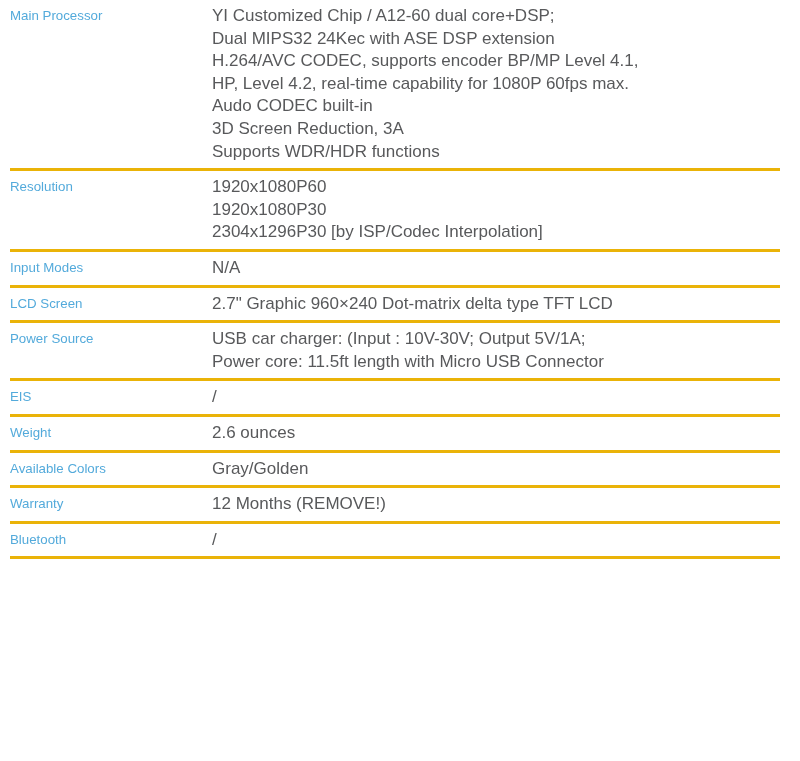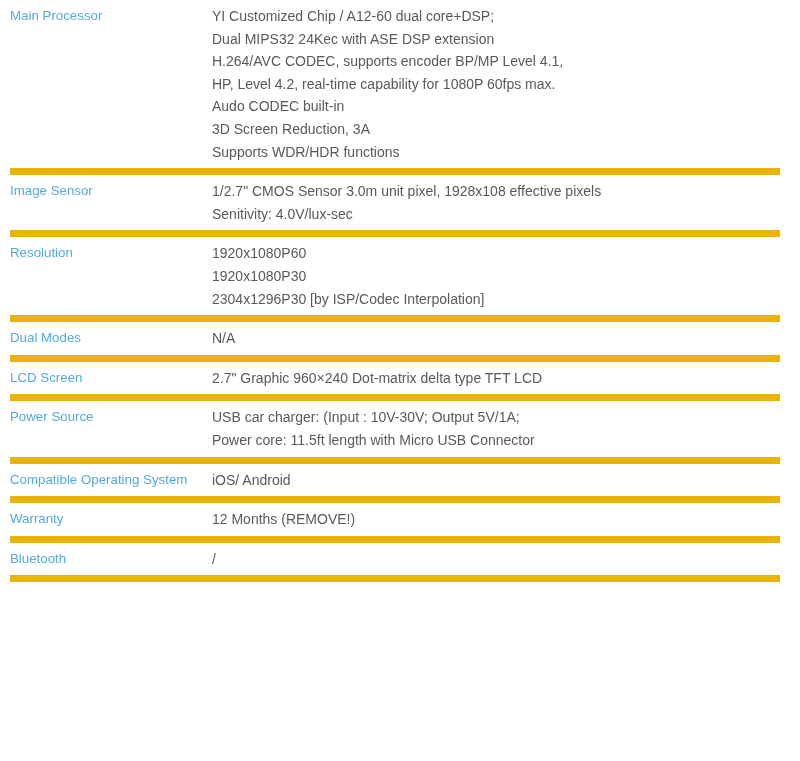--- a/index.html
+++ b/index.html
@@ -21,39 +21,39 @@
     width: 770px;
     border-collapse: collapse;
     table-layout: fixed;
   }
 
   #spec-table tr {
     vertical-align: top;
   }
 
   #spec-table td {
-    border-bottom: 7px solid #eab308;
+    border-bottom: 3px solid #eab308;
     padding: 0;
     margin-top: 20px;
   }
 
   .cell-label {
     width: 192px;
     color: #53aadb;
     font-size: 13.3px;
     line-height: 22.6px;
     padding-top: 5px !important;
     padding-bottom: 5px !important;
     padding-right: 8px !important;
     white-space: normal;
   }
 
   .cell-value {
     color: #58595b;
-    font-size: 14px;
+    font-size: 17px;
     line-height: 22.6px;
     padding-top: 5px !important;
     padding-bottom: 5px !important;
     padding-left: 2px !important;
   }
 
   .vline {
     display: block;
     white-space: nowrap;
   }
@@ -76,40 +76,31 @@
           <span class="vline">Dual MIPS32 24Kec with ASE DSP extension</span>
           <span class="vline">H.264/AVC CODEC, supports encoder BP/MP Level 4.1,</span>
           <span class="vline">HP, Level 4.2, real-time capability for 1080P 60fps max.</span>
           <span class="vline">Audo CODEC built-in</span>
           <span class="vline">3D Screen Reduction, 3A</span>
           <span class="vline">Supports WDR/HDR functions</span>
         </td>
       </tr>
       <tr>
         <td class="cell-label">
-          <span class="lbl-line">Image Sensor</span>
-        </td>
-        <td class="cell-value">
-          <span class="vline">1/2.7" CMOS Sensor 3.0m unit pixel, 1928x108 effective pixels</span>
-          <span class="vline">Senitivity: 4.0V/lux-sec</span>
-        </td>
-      </tr>
-      <tr>
-        <td class="cell-label">
           <span class="lbl-line">Resolution</span>
         </td>
         <td class="cell-value">
           <span class="vline">1920x1080P60</span>
           <span class="vline">1920x1080P30</span>
           <span class="vline">2304x1296P30 [by ISP/Codec Interpolation]</span>
         </td>
       </tr>
       <tr>
         <td class="cell-label">
-          <span class="lbl-line">Dual Modes</span>
+          <span class="lbl-line">Input Modes</span>
         </td>
         <td class="cell-value">
           <span class="vline">N/A</span>
         </td>
       </tr>
       <tr>
         <td class="cell-label">
           <span class="lbl-line">LCD Screen</span>
         </td>
         <td class="cell-value">
@@ -120,24 +111,40 @@
         <td class="cell-label">
           <span class="lbl-line">Power Source</span>
         </td>
         <td class="cell-value">
           <span class="vline">USB car charger: (Input : 10V-30V; Output 5V/1A;</span>
           <span class="vline">Power core: 11.5ft length with Micro USB Connector</span>
         </td>
       </tr>
       <tr>
         <td class="cell-label">
-          <span class="lbl-line">Compatible Operating System</span>
+          <span class="lbl-line">EIS</span>
         </td>
         <td class="cell-value">
-          <span class="vline">iOS/ Android</span>
+          <span class="vline">/</span>
+        </td>
+      </tr>
+      <tr>
+        <td class="cell-label">
+          <span class="lbl-line">Weight</span>
+        </td>
+        <td class="cell-value">
+          <span class="vline">2.6 ounces</span>
+        </td>
+      </tr>
+      <tr>
+        <td class="cell-label">
+          <span class="lbl-line">Available Colors</span>
+        </td>
+        <td class="cell-value">
+          <span class="vline">Gray/Golden</span>
         </td>
       </tr>
       <tr>
         <td class="cell-label">
           <span class="lbl-line">Warranty</span>
         </td>
         <td class="cell-value">
           <span class="vline">12 Months (REMOVE!)</span>
         </td>
       </tr>

